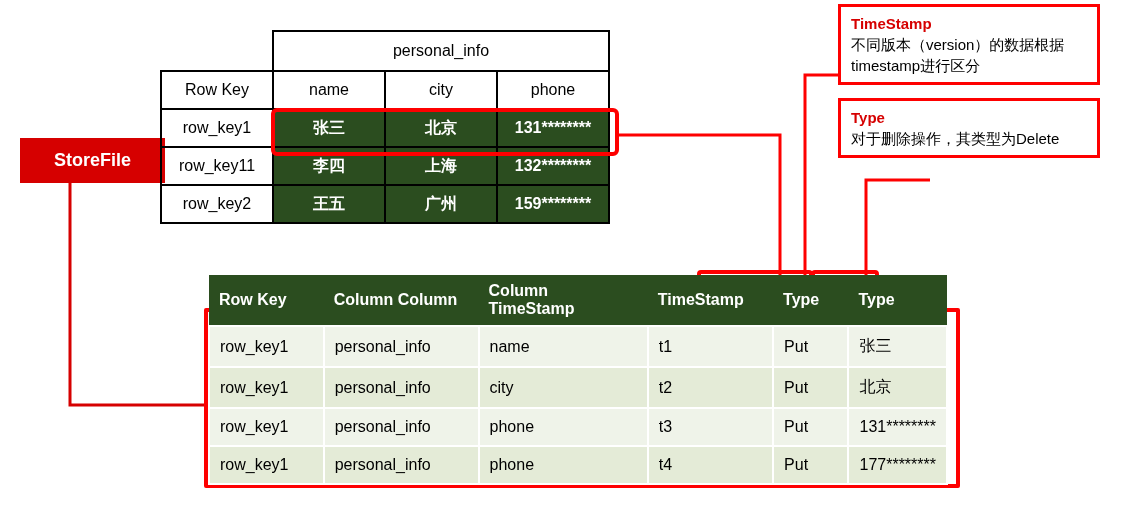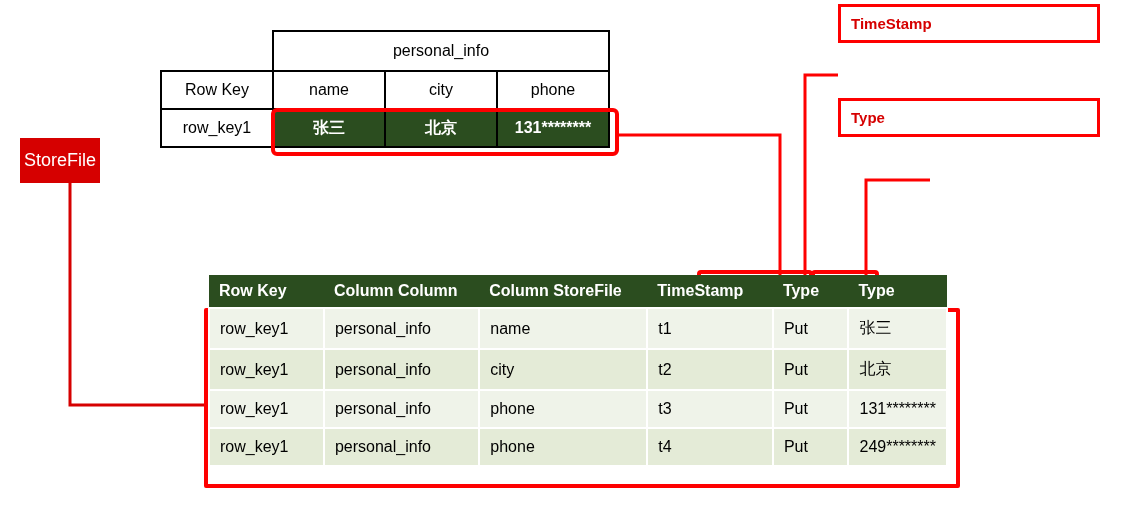--- a/index.html
+++ b/index.html
@@ -10,22 +10,22 @@
     position: relative;
     width: 1121px;
     height: 516px;
   }
   .storefile-badge {
     position: absolute;
     left: 20px;
     top: 138px;
     background: #d60000;
     color: #fff;
-    font-weight: normal;
-    padding: 10px 2px;
+    font-weight: bold;
+    padding: 10px 32px;
     font-size: 18px;
     border: 2px solid #d60000;
   }
   
   .upper-table {
     position: absolute;
     left: 160px;
     top: 30px;
     border-collapse: collapse;
   }
@@ -140,36 +140,48 @@
     <th class="col-hdr">name</th>
     <th class="col-hdr">city</th>
     <th class="col-hdr">phone</th>
   </tr>
   <tr>
     <td class="rowkey-cell">row_key1</td>
     <td class="data-cell">张三</td>
     <td class="data-cell">北京</td>
     <td class="data-cell">131********</td>
   </tr>
+  <tr>
+    <td class="rowkey-cell">row_key11</td>
+    <td class="data-cell">李四</td>
+    <td class="data-cell">上海</td>
+    <td class="data-cell">132********</td>
+  </tr>
+  <tr>
+    <td class="rowkey-cell">row_key2</td>
+    <td class="data-cell">王五</td>
+    <td class="data-cell">广州</td>
+    <td class="data-cell">159********</td>
+  </tr>
 </tbody>
   </table>
 
 <div class="row-highlight" style="left:271px; top:108px; width:340px; height:40px;"></div>
 
 <div class="row-highlight" style="left:697px; top:270px; width:108px; height:36px; border-radius:4px;"></div>
 <div class="row-highlight" style="left:811px; top:270px; width:60px; height:36px; border-radius:4px;"></div>
 
 <div class="row-highlight" style="left:204px; top:308px; width:748px; height:172px; border-radius:2px;"></div>
 
 <table class="lower-table">
   <tbody>
       <tr>
     <th style="width:98px">Row Key</th>
     <th style="width:140px">Column Column</th>
-    <th style="width:158px">Column StoreFile</th>
+    <th style="width:158px">Column TimeStamp</th>
     <th style="width:108px">TimeStamp</th>
     <th style="width:58px">Type</th>
     <th>Type</th>
   </tr>
   <tr>
     <td>row_key1</td>
     <td>personal_info</td>
     <td>name</td>
     <td>t1</td>
     <td>Put</td>
@@ -190,24 +202,26 @@
     <td>t3</td>
     <td>Put</td>
     <td>131********</td>
   </tr>
   <tr>
     <td>row_key1</td>
     <td>personal_info</td>
     <td>phone</td>
     <td>t4</td>
     <td>Put</td>
-    <td>249********</td>
+    <td>177********</td>
   </tr>
 </tbody>
   </table>
 
 <div class="anno-box" style="left:838px; top:4px; width:236px;">
   <div class="anno-title">TimeStamp</div>
+  <div class="anno-text">不同版本（version）的数据根据timestamp进行区分</div>
 </div>
 
 <div class="anno-box" style="left:838px; top:98px; width:236px;">
   <div class="anno-title">Type</div>
+  <div class="anno-text">对于删除操作，其类型为Delete</div>
 </div>
 
 </body></html>

